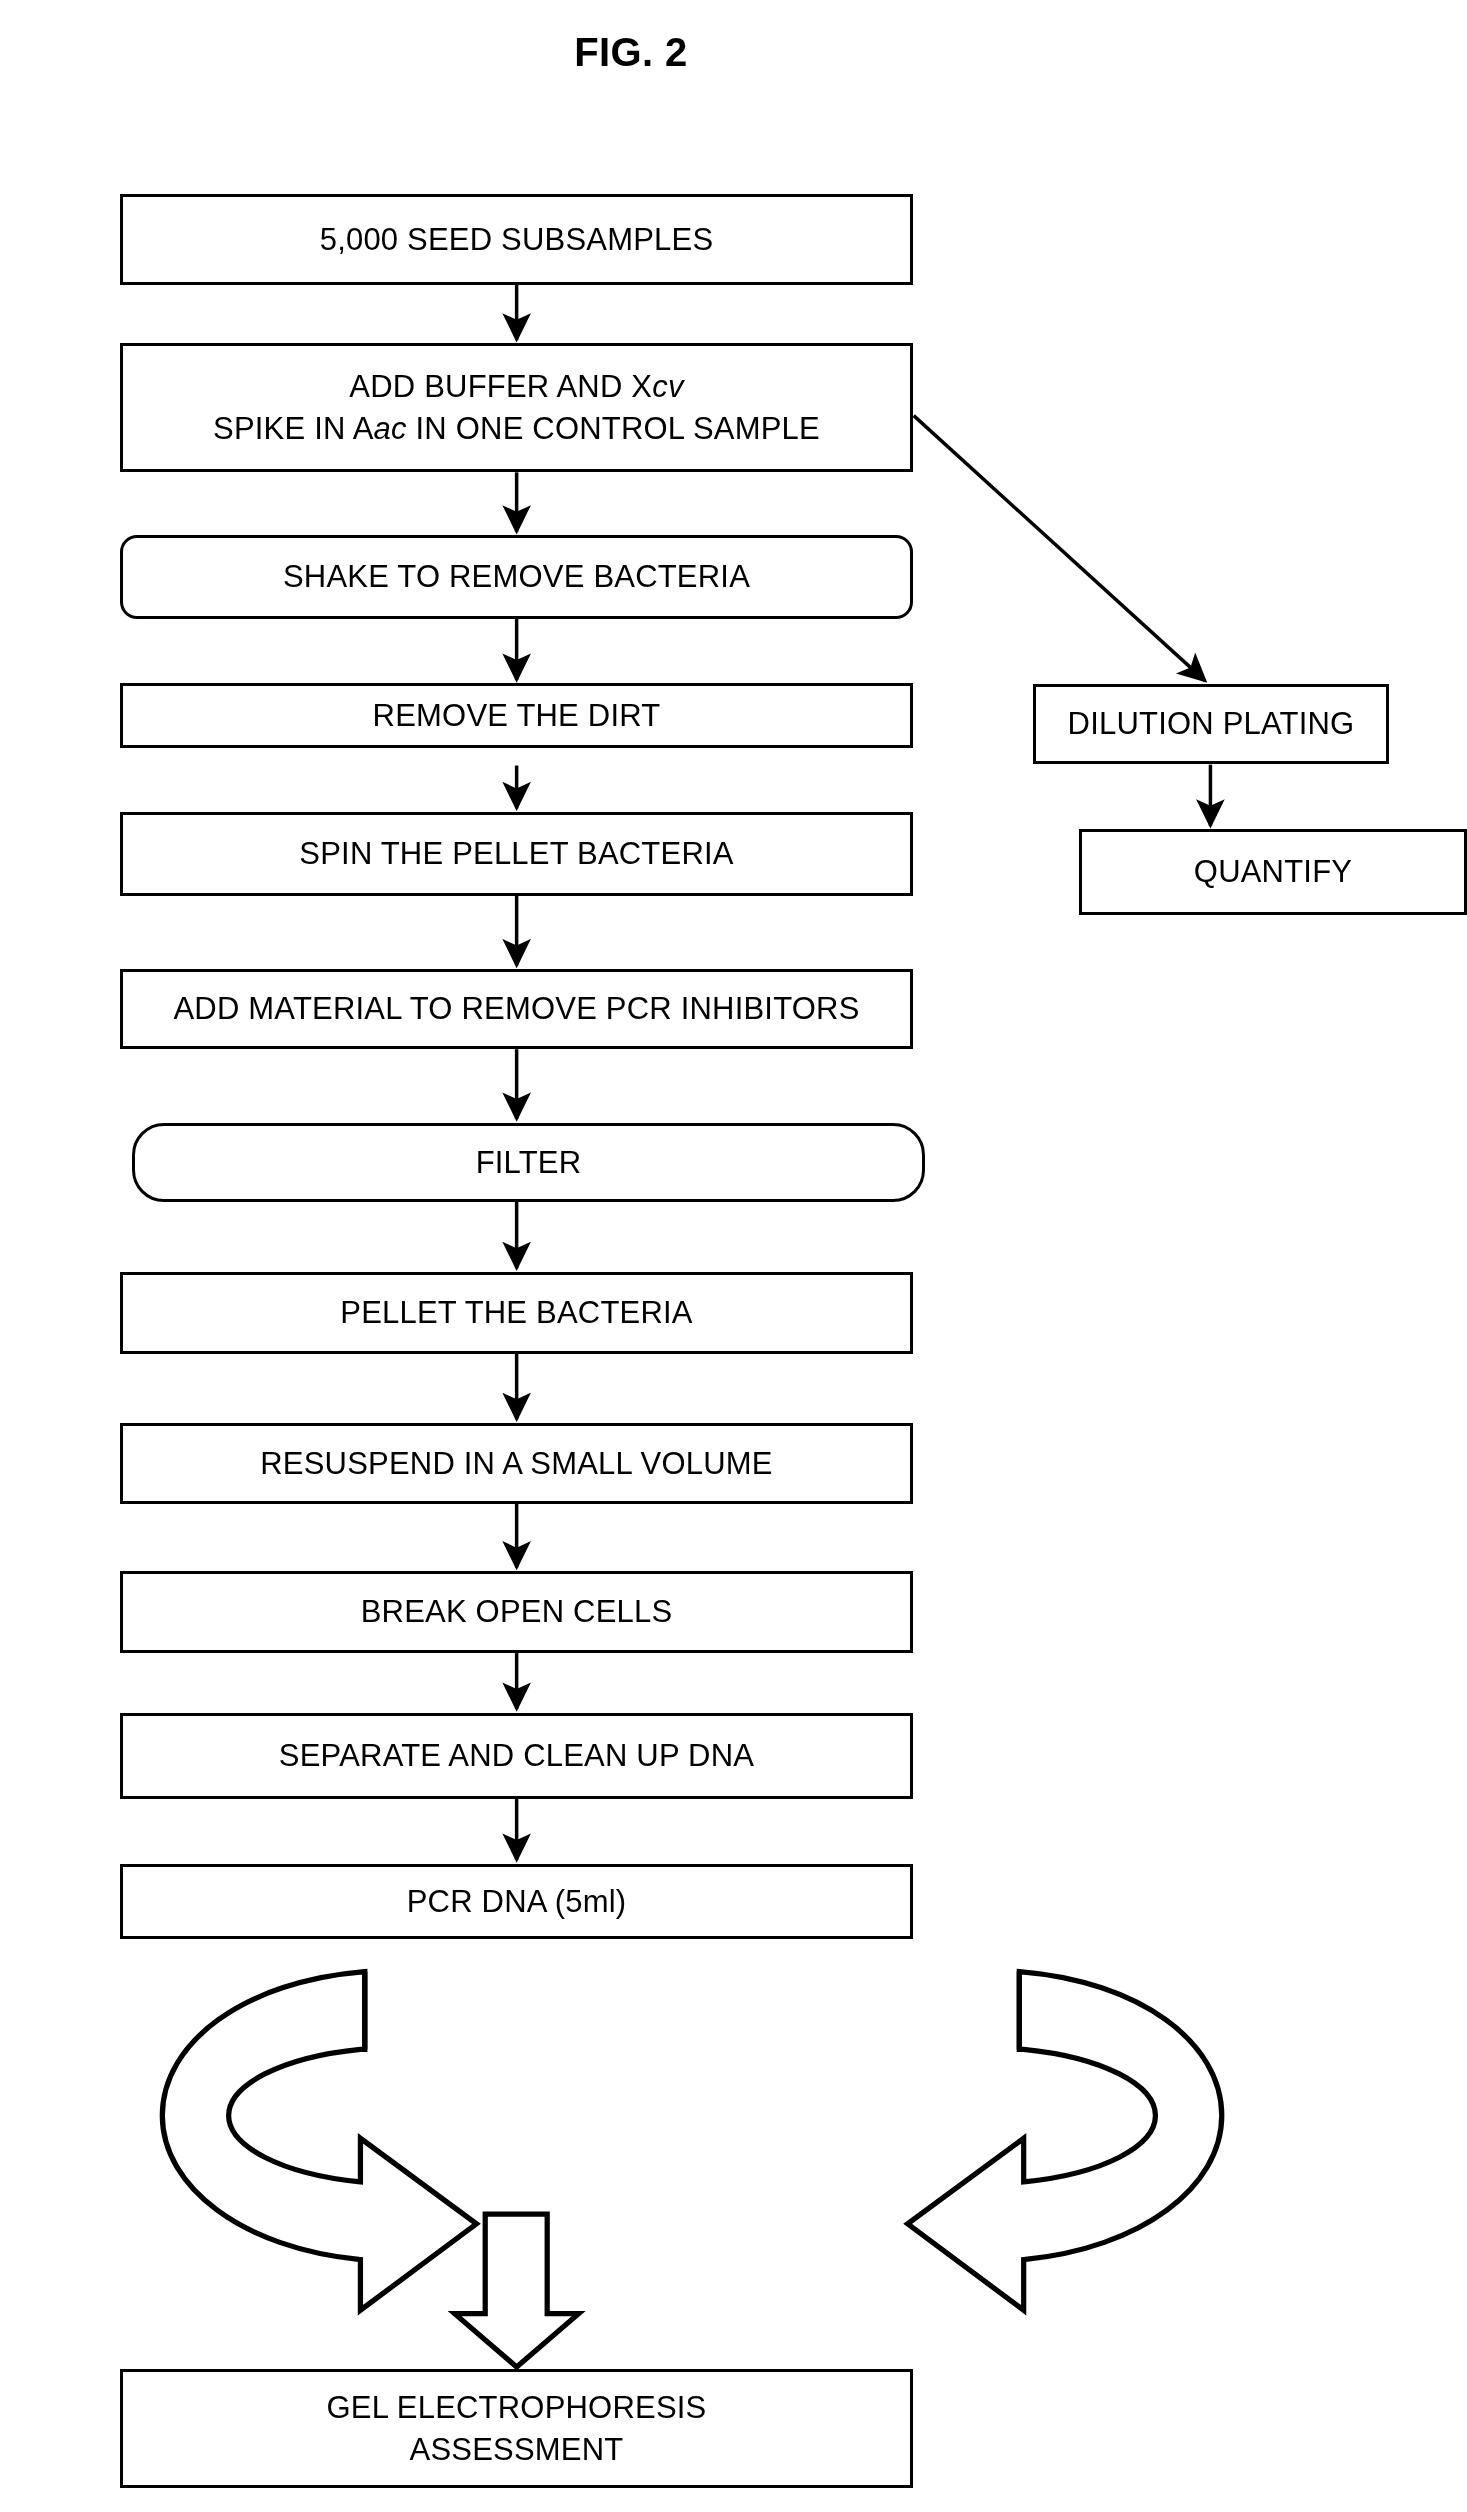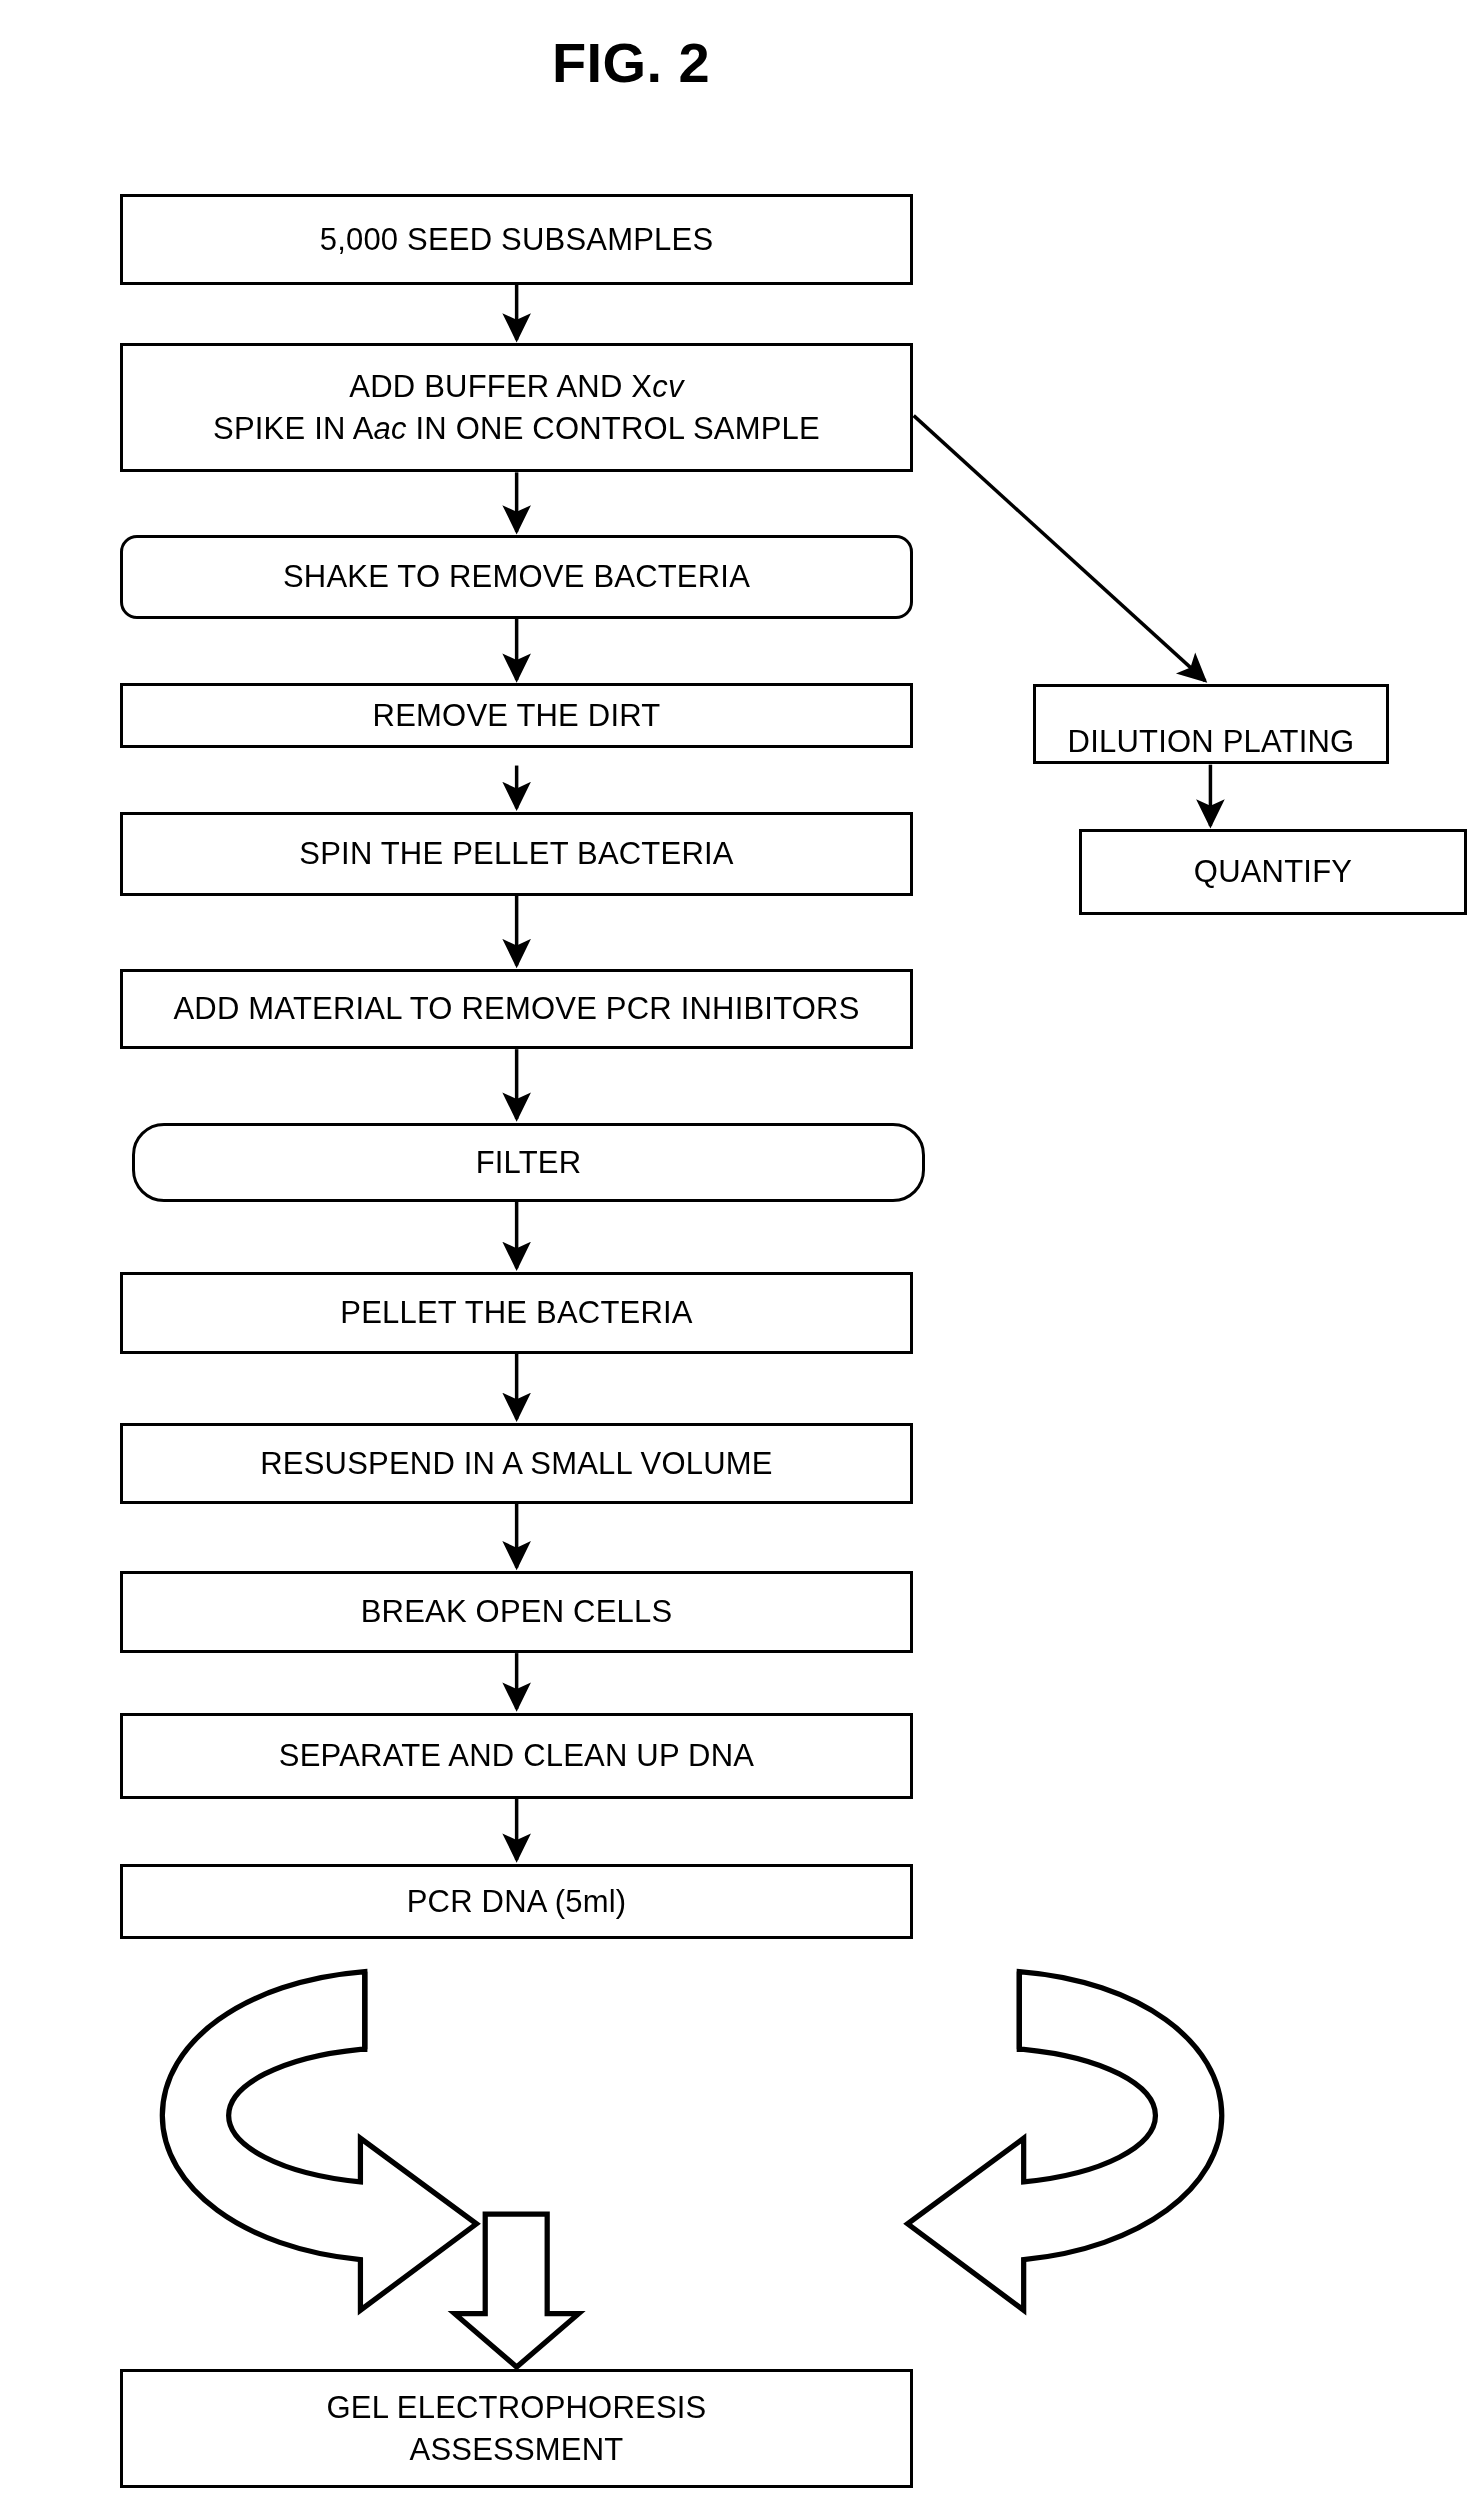--- a/index.html
+++ b/index.html
@@ -18,21 +18,21 @@
     height: 2512px;
     background: #ffffff;
     overflow: hidden;
   }
   #fig-title {
     position: absolute;
     left: 0;
     top: 30px;
     width: 1262px;
     text-align: center;
-    font-size: 56px;
+    font-size: 40px;
     font-weight: bold;
     letter-spacing: 0.4px;
     font-family: "Liberation Sans", sans-serif;
   }
   .node {
     position: absolute;
     box-sizing: border-box;
     border: 3.5px solid #000000;
     background: #ffffff;
     display: flex;
@@ -116,21 +116,21 @@
     <span class="lbl">PCR DNA (5ml)</span>
   </div>
 
   <div class="node two-line" style="left:120px; top:2369px; width:793px; height:119px;">
     <span class="lbl">
       <span>GEL ELECTROPHORESIS</span><br>
       <span>ASSESSMENT</span>
     </span>
   </div>
 
-  <div class="node" style="left:1033px; top:684px; width:356px; height:80px;align-items:flex-end;">
+  <div class="node" style="left:1033px; top:684px; width:356px; height:80px;">
     <span class="lbl">DILUTION PLATING</span>
   </div>
 
   <div class="node" style="left:1051px; top:829px; width:388px; height:86px;margin-left:28px;">
     <span class="lbl">QUANTIFY</span>
   </div>
 
   <svg class="overlay" viewBox="0 0 1681 2878">
     <defs>
       <marker id="arrowHead" markerWidth="9" markerHeight="9" refX="7.6" refY="4.5" orient="auto" markerUnits="strokeWidth">

